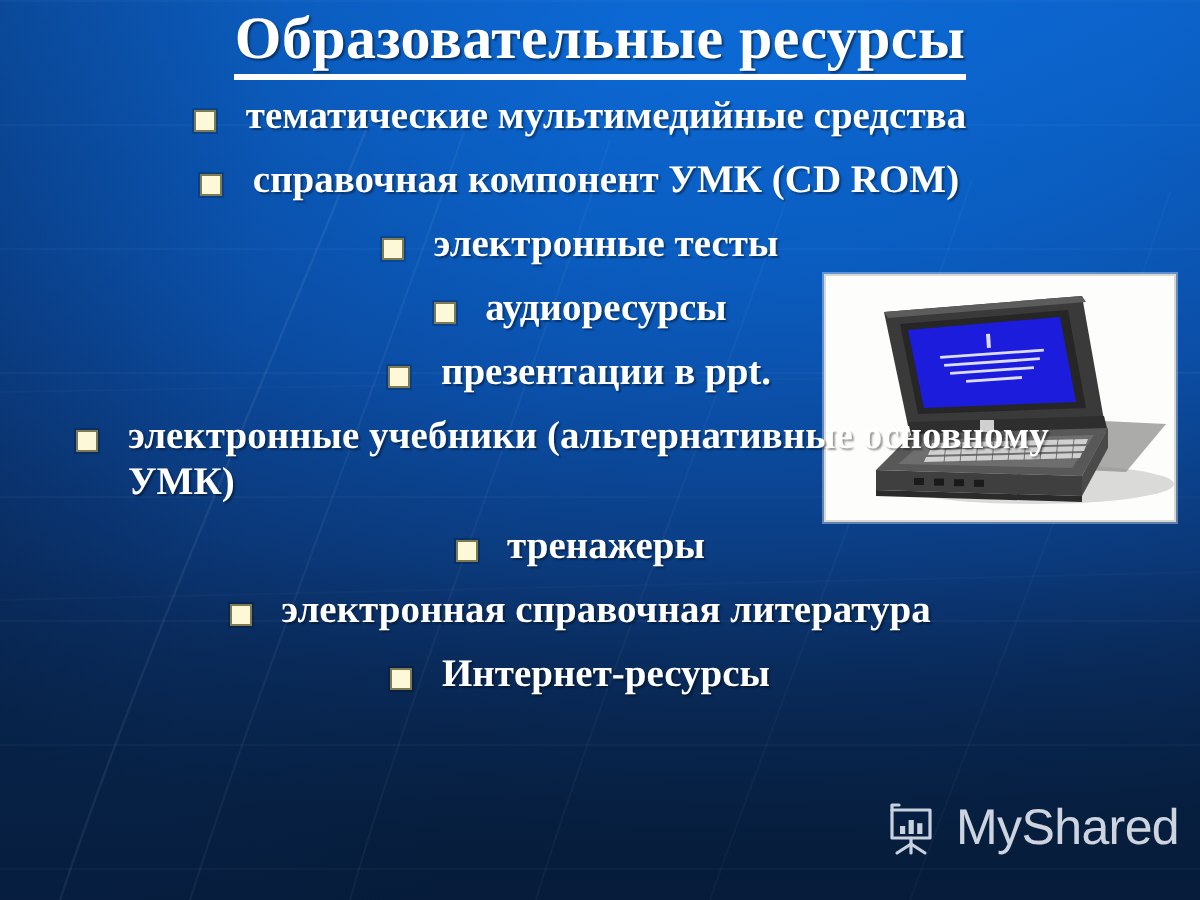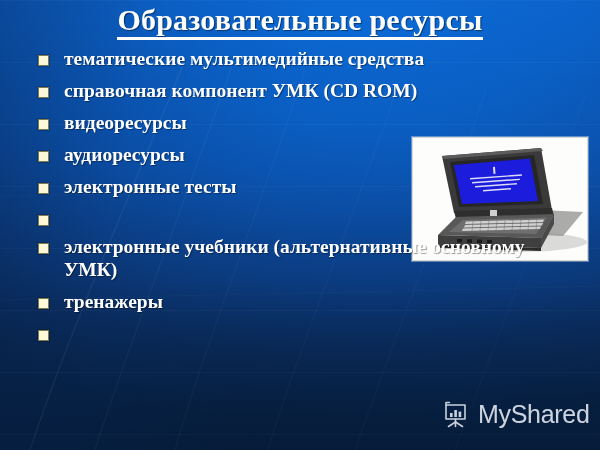--- a/index.html
+++ b/index.html
@@ -88,20 +88,21 @@
     position: absolute;
     top: 47px;
     left: 22px;
     width: 520px;
     z-index: 5;
   }
   .bullet-row {
     display: flex;
     align-items: flex-start;
     margin-bottom: 9px;
+    justify-content: center;
   }
   .bullet-mark {
     flex: 0 0 auto;
     width: 9px;
     height: 9px;
     margin-top: 8px;
     margin-right: 15px;
     margin-left: 16px;
     background: #fdf8d8;
     border: 1px solid #7e7a52;
@@ -187,43 +188,45 @@
     <div class="bullet-row">
       <span class="bullet-mark"></span>
       <span class="bullet-text">тематические мультимедийные средства</span>
     </div>
     <div class="bullet-row">
       <span class="bullet-mark"></span>
       <span class="bullet-text">справочная компонент УМК (CD ROM)</span>
     </div>
     <div class="bullet-row">
       <span class="bullet-mark"></span>
-      <span class="bullet-text">видеоресурсы</span>
+      <span class="bullet-text">электронные тесты</span>
     </div>
     <div class="bullet-row">
       <span class="bullet-mark"></span>
       <span class="bullet-text">аудиоресурсы</span>
     </div>
     <div class="bullet-row">
       <span class="bullet-mark"></span>
-      <span class="bullet-text">электронные тесты</span>
-    </div>
-    <div class="bullet-row">
-      <span class="bullet-mark"></span>
+      <span class="bullet-text">презентации в ppt.</span>
     </div>
     <div class="bullet-row">
       <span class="bullet-mark"></span>
       <span class="bullet-text">электронные учебники (альтернативные основному УМК)</span>
     </div>
     <div class="bullet-row">
       <span class="bullet-mark"></span>
       <span class="bullet-text">тренажеры</span>
     </div>
     <div class="bullet-row">
       <span class="bullet-mark"></span>
+      <span class="bullet-text">электронная справочная литература</span>
+    </div>
+    <div class="bullet-row">
+      <span class="bullet-mark"></span>
+      <span class="bullet-text">Интернет-ресурсы</span>
     </div>
   </div>
 
   <div class="pic-frame">
     <div class="laptop">
       <svg viewBox="0 0 174 122" preserveAspectRatio="xMidYMid meet">
         <rect x="0" y="0" width="174" height="122" fill="#fdfdfb"></rect>
 
         <ellipse cx="104" cy="104" rx="70" ry="10" fill="#bdbdbd" opacity="0.55"></ellipse>
         <polygon points="128,72 170,74 150,98 108,96" fill="#8f8f8f" opacity="0.75"></polygon>

